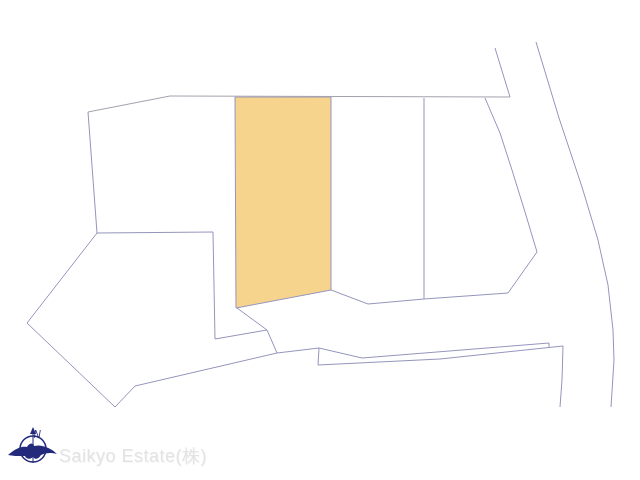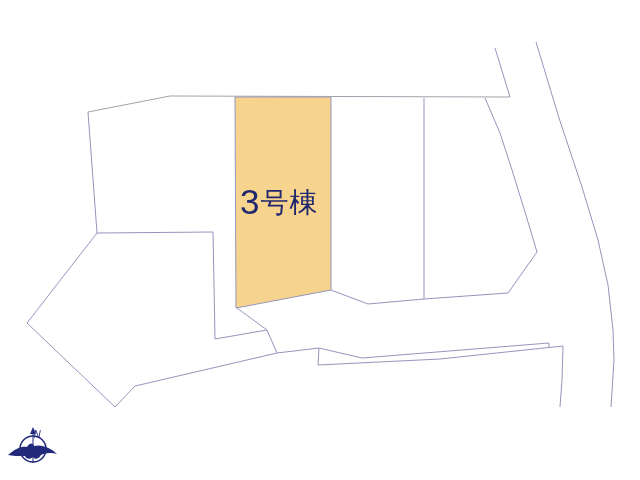--- a/index.html
+++ b/index.html
@@ -45,27 +45,25 @@
       <polyline points="319,348 318,365" fill="none" stroke="#9595bd" stroke-width="1"></polyline>
       <polyline points="319,348 362,358 549,343 549,347" fill="none" stroke="#9595bd" stroke-width="1"></polyline>
       <polyline points="318,365 440,359 563,346 562,380 560,407" fill="none" stroke="#9595bd" stroke-width="1"></polyline>
       <polyline points="424,98 424,299" fill="none" stroke="#9595bd" stroke-width="1"></polyline>
       <polyline points="331,290 368,304 424,299 508,293 537,252" fill="none" stroke="#9595bd" stroke-width="1"></polyline>
       <polyline points="485,98 500,133 512,170 525,212 537,252" fill="none" stroke="#9595bd" stroke-width="1"></polyline>
       <polyline points="495,48 510,97" fill="none" stroke="#9595bd" stroke-width="1"></polyline>
       <polyline points="536,42 559,118 582,187 598,240 608,285 613,330 614,360 611,407" fill="none" stroke="#9595bd" stroke-width="1"></polyline>
     </svg>
 
-  <div class="lot-label" style="color: rgb(32, 39, 110);">
-    <span class="lot-num">3</span><span class="lot-suffix">号棟</span>
-  </div>
 
   <svg class="compass" width="58" height="56" viewBox="0 0 58 56">
     <circle cx="27" cy="29" r="13" fill="none" stroke="#232a7c" stroke-width="1.5"></circle>
     <line x1="27" y1="10" x2="27" y2="43" stroke="#232a7c" stroke-width="1"></line>
     <polygon points="27,7 24,14 30,14" fill="#232a7c"></polygon>
     <text x="31" y="18" font-size="10" font-style="italic" fill="#232a7c" text-anchor="middle">N</text>
     <path d="M2,35 C10,28 16,26 21,27 C23,23 27,22 28,26 C36,24 45,28 51,34
              C44,32 39,33 35,35 C33,39 29,40 27,37 C24,40 20,39 19,36 C12,36 6,36 2,35 Z" fill="#232a7c"></path>
   </svg>
 
+  <div class="watermark" style="color: rgb(227, 227, 227);">Saikyo Estate(株)</div>
 
 </div>
 
 </body></html>

